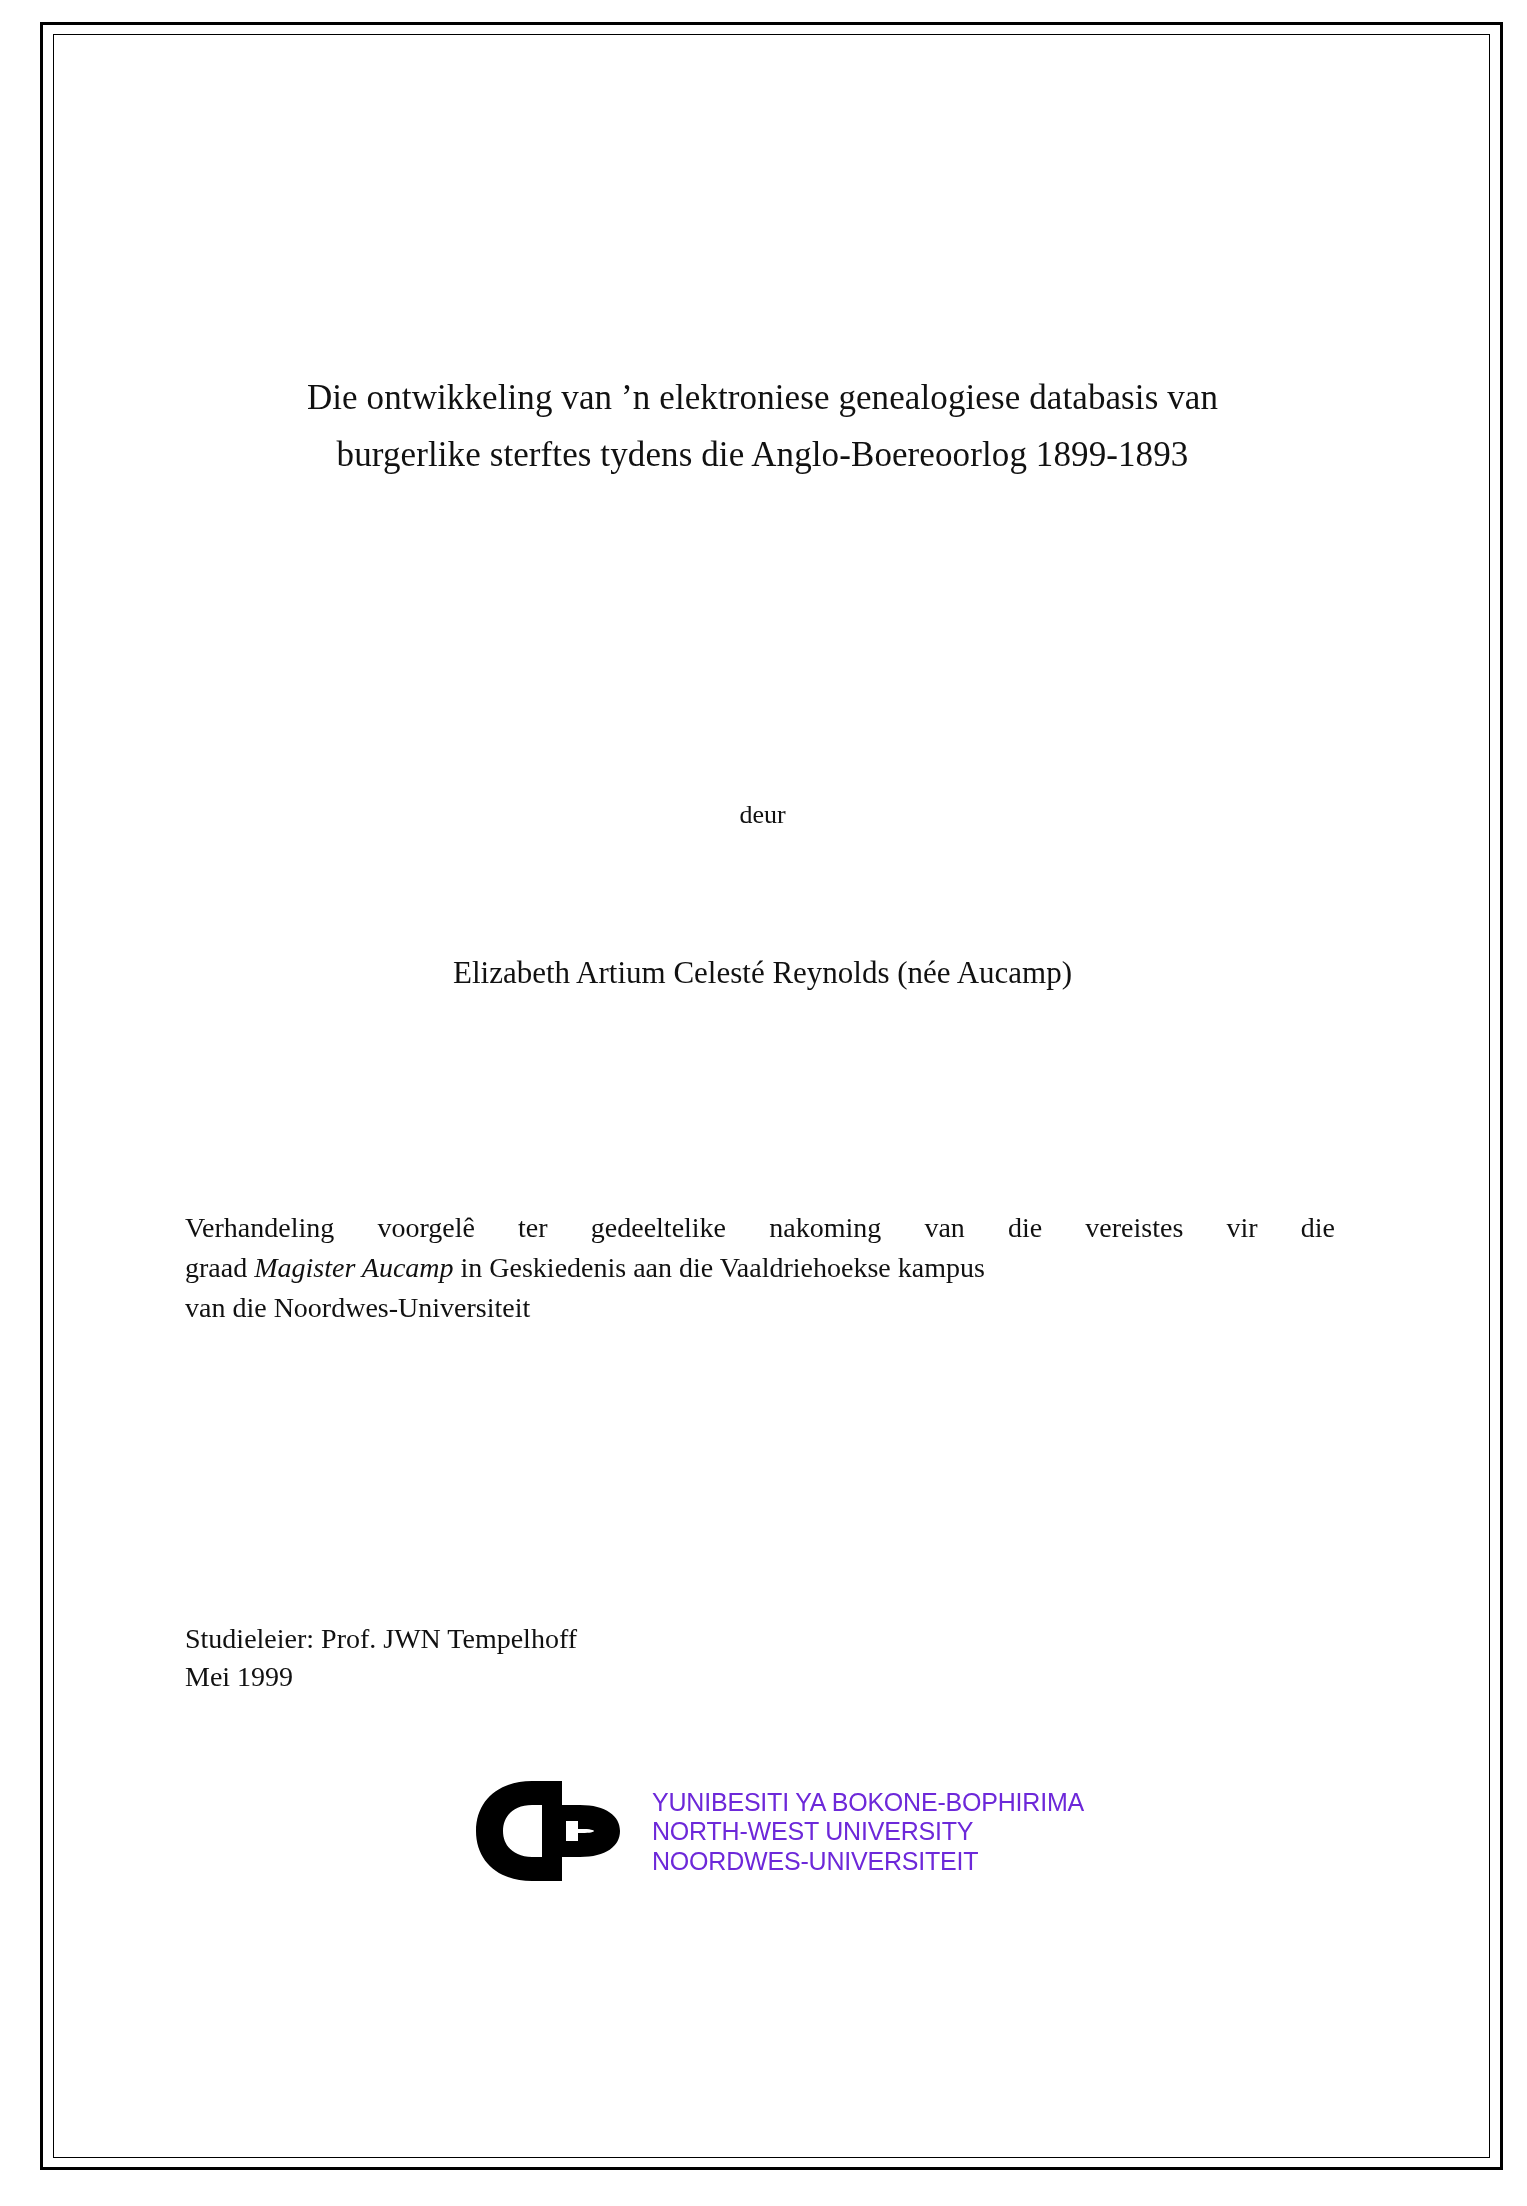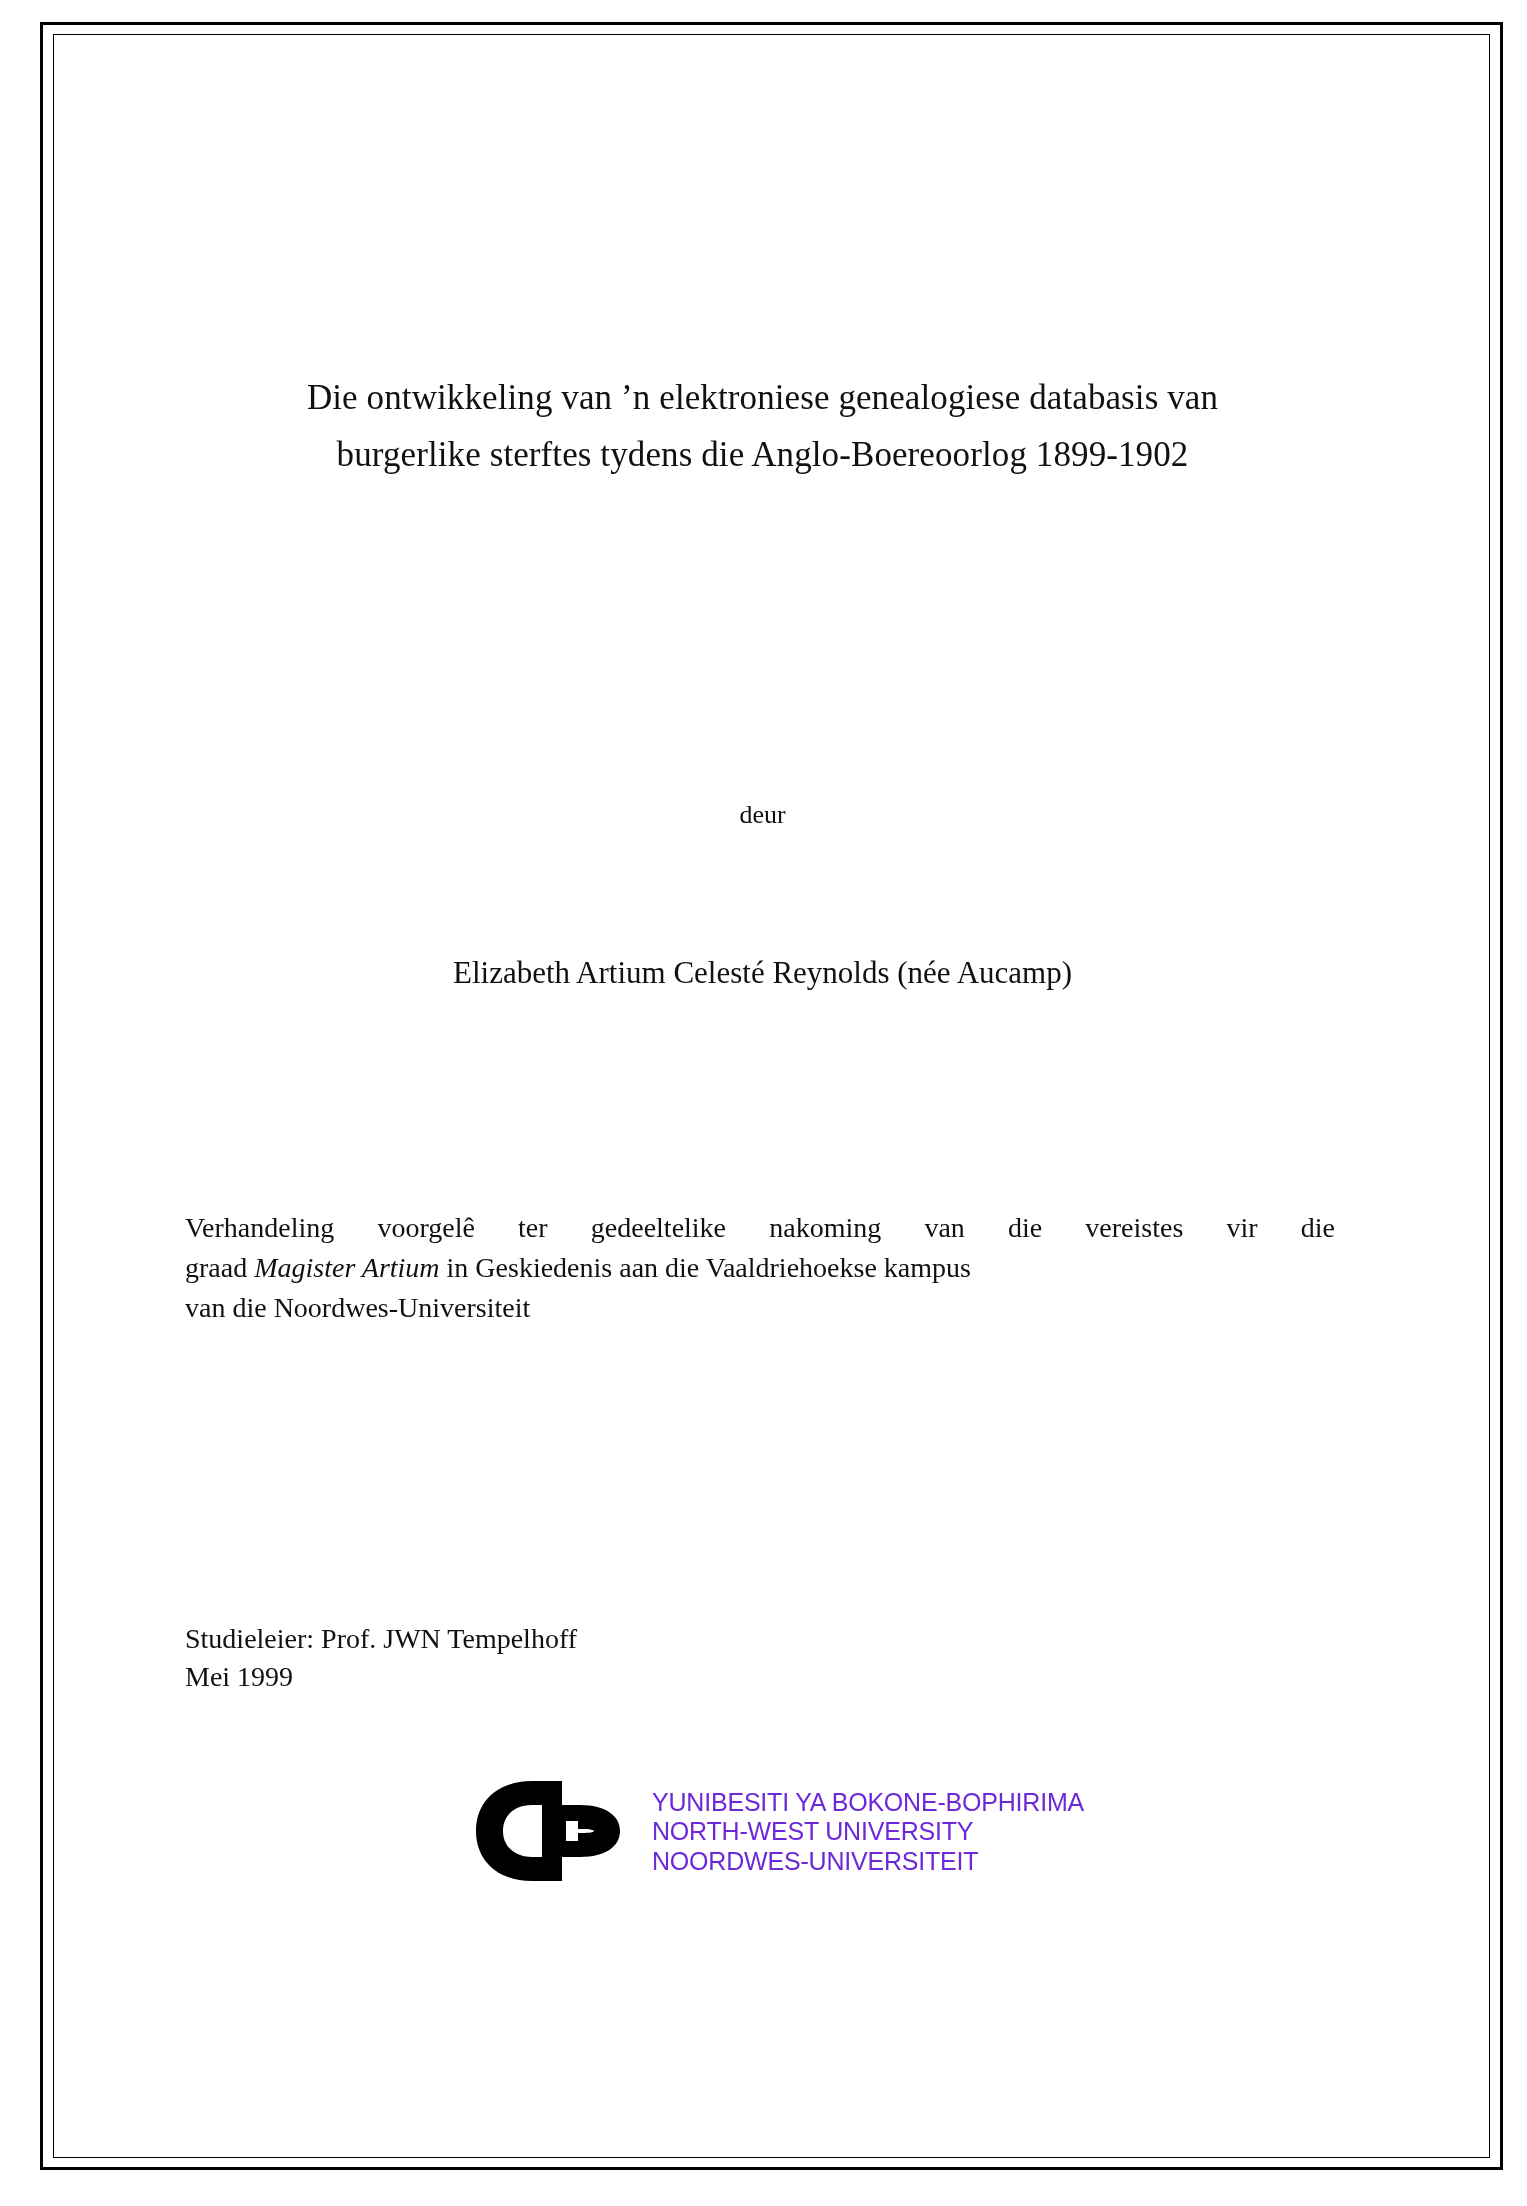--- a/index.html
+++ b/index.html
@@ -148,30 +148,30 @@
 <div class="scan">
 
   <div class="page-frame">
     <div class="page-frame-inner"></div>
   </div>
 
   <div class="content">
 
     <div class="title-block">
       <div class="title-line">Die ontwikkeling van ’n elektroniese genealogiese databasis van</div>
-      <div class="title-line">burgerlike sterftes tydens die Anglo-Boereoorlog 1899-1902</div>
+      <div class="title-line">burgerlike sterftes tydens die Anglo-Boereoorlog 1899-1893</div>
     </div>
 
     <div class="byline-label">deur</div>
 
     <div class="author">Elizabeth Artium Celesté Reynolds (née Aucamp)</div>
 
     <div class="statement">
       <div class="just">Verhandeling voorgelê ter gedeeltelike nakoming van die vereistes vir die</div>
-      <div class="normal"><span>graad </span><em>Magister Artium</em><span> in Geskiedenis aan die Vaaldriehoekse kampus</span></div>
+      <div class="normal"><span>graad </span><em>Magister Aucamp</em><span> in Geskiedenis aan die Vaaldriehoekse kampus</span></div>
       <div class="normal">van die Noordwes-Universiteit</div>
     </div>
 
     <div class="supervisor-block">
       <div>Studieleier: Prof. JWN Tempelhoff</div>
       <div>Mei 1999</div>
     </div>
 
     <div class="logo-row">
       <div class="logo-mark">

